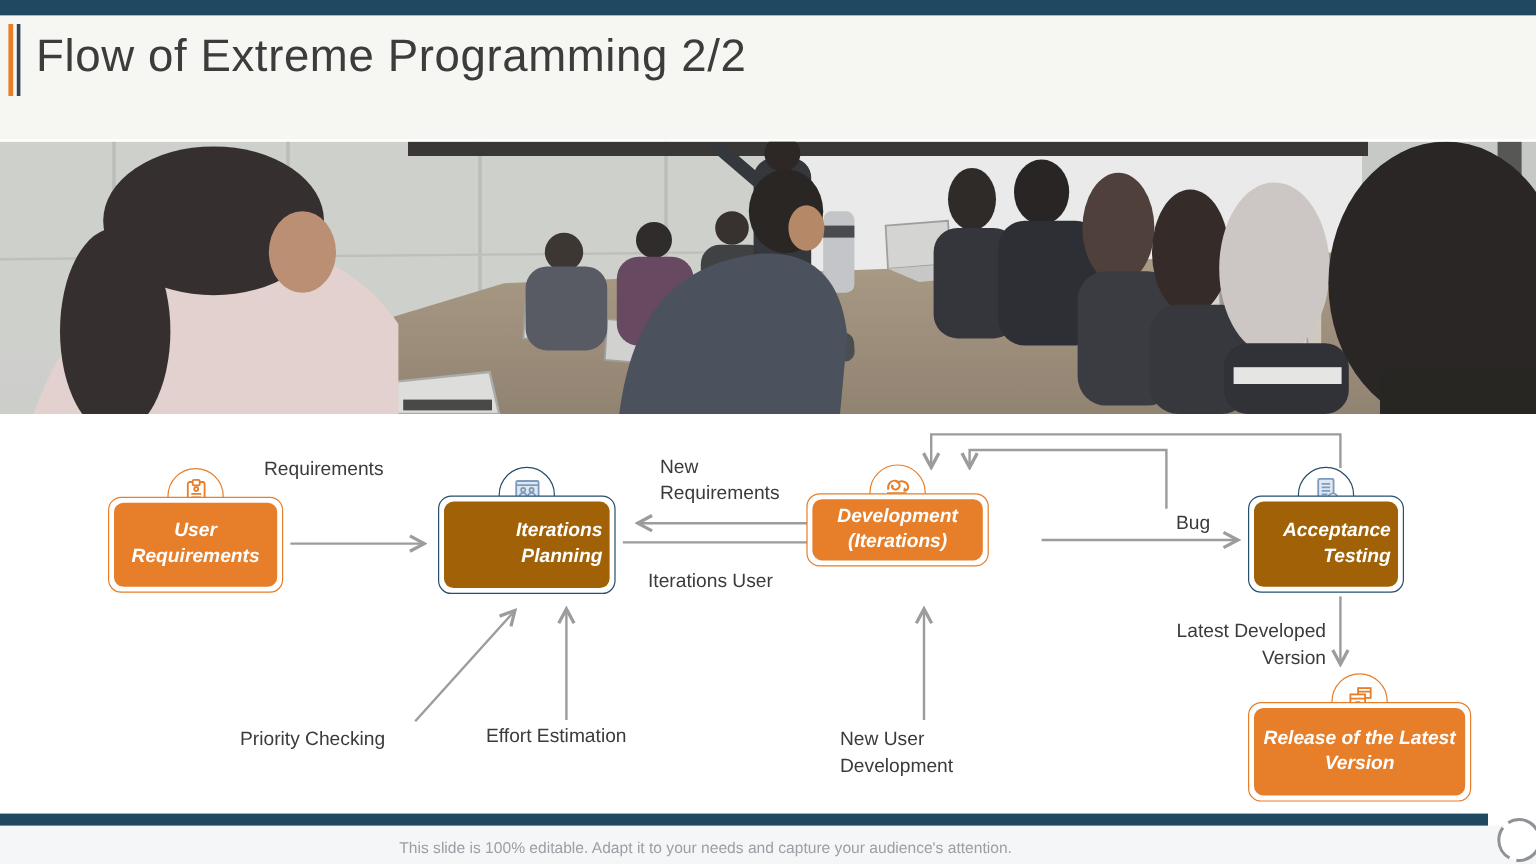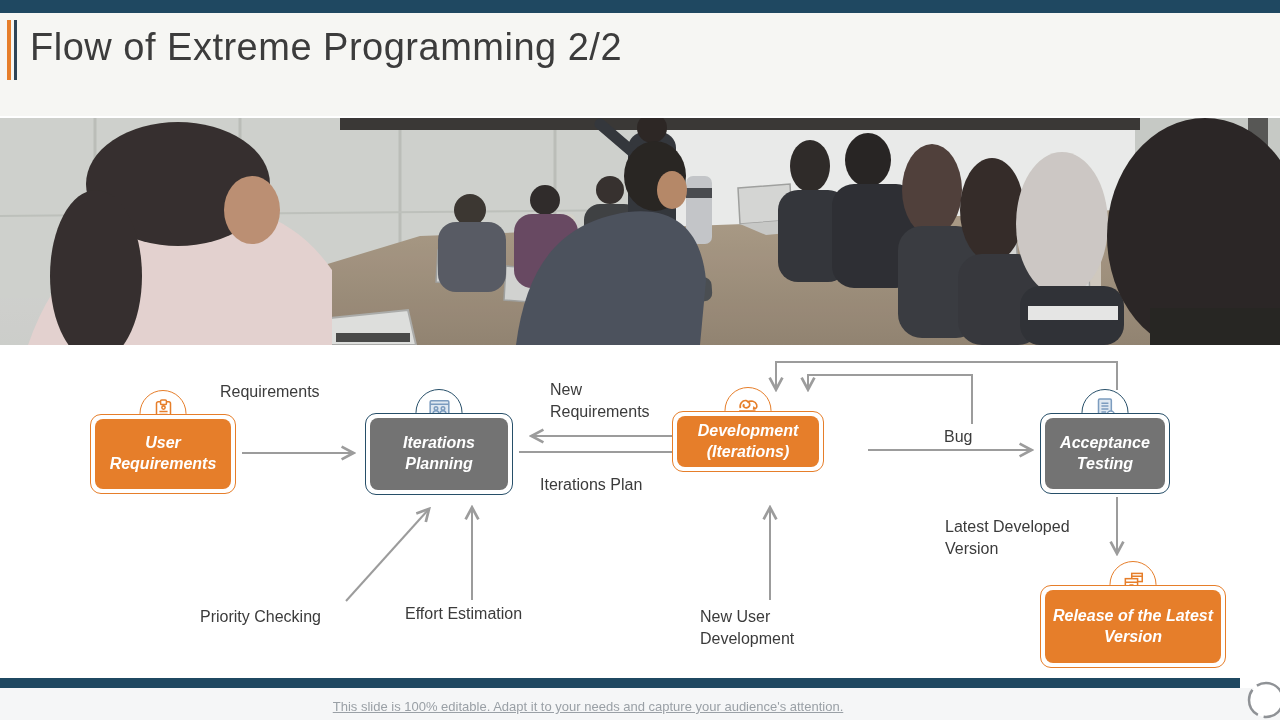--- a/index.html
+++ b/index.html
@@ -36,30 +36,30 @@
     border-radius:11px;background:#fff;padding:4px;z-index:1;
   }
   .node.orange .node-body{border:1.5px solid #E67E2A;}
   .node.navy   .node-body{border:1.5px solid #274F69;}
   .node-fill{
     width:100%;height:100%;border-radius:8px;
     display:flex;align-items:center;justify-content:center;text-align:center;
     color:#fff;font-weight:bold;font-size:16px;line-height:1.3;padding:2px 6px;font-style:italic;
   }
   .node.orange .node-fill{background:#E67E2A;}
-  .node.navy   .node-fill{background:#737373;}
+  .node.navy   .node-fill{background:#a16207;text-align:right;}
   .edge-label{
     position:absolute;z-index:4;font-size:16px;color:#3b3b3b;line-height:1.35;text-align:left;
   }
   
   .footer-strip{position:absolute;left:0;top:688px;width:1280px;height:32px;background:#f5f6f7;}
   .footer-bar{position:absolute;left:0;top:678px;width:1240px;height:10px;background:#1F4861;}
   .footer-note{
     position:absolute;left:0;top:699px;width:1176px;text-align:center;
-    font-size:13px;color:#9aa0a6;z-index:2;text-decoration:underline;
+    font-size:13px;color:#9aa0a6;z-index:2;
   }
   .footer-logo{position:absolute;left:1240px;top:678px;z-index:3;}
 </style>
 </head>
 <body>
 
 <div class="slide">
 
   <div class="topbar"></div>
   <div class="header-strip"></div>
@@ -261,23 +261,23 @@
         <line x1="8.5" y1="15.5" x2="12" y2="15.5"></line>
       </svg>
     </div>
     <div class="node-body">
         <div class="node-fill">Release of the Latest Version</div>
       </div>
   </div>
 
   <div class="edge-label" style="left:220px;top:381px;width:165px;">Requirements</div>
   <div class="edge-label" style="left:550px;top:379px;width:132px;">New Requirements</div>
-  <div class="edge-label" style="left:540px;top:474px;width:150px;">Iterations Plan</div>
-  <div class="edge-label" style="left:944px;top:426px;width:70px;">Bug</div>
-  <div class="edge-label" style="left:945px;top:516px;width:180px;">Latest Developed Version</div>
+  <div class="edge-label" style="left:540px;top:474px;width:150px;">Iterations User</div>
+  <div class="edge-label" style="left:980px;top:426px;width:70px;">Bug</div>
+  <div class="edge-label" style="left:925px;top:516px;width:180px;text-align:right;">Latest Developed Version</div>
   <div class="edge-label" style="left:200px;top:606px;width:165px;">Priority Checking</div>
   <div class="edge-label" style="left:405px;top:603px;width:150px;">Effort Estimation</div>
   <div class="edge-label" style="left:700px;top:606px;width:142px;">New User Development</div>
 
   <div class="footer-strip"></div>
   <div class="footer-bar"></div>
   <div class="footer-note">This slide is 100% editable. Adapt it to your needs and capture your audience's attention.</div>
   <div class="footer-logo">
     <svg width="50" height="42" viewBox="0 0 50 42">
       <circle cx="26" cy="22" r="17" fill="#ffffff" stroke="#8f9296" stroke-width="2.5" stroke-dasharray="29 6"></circle>

